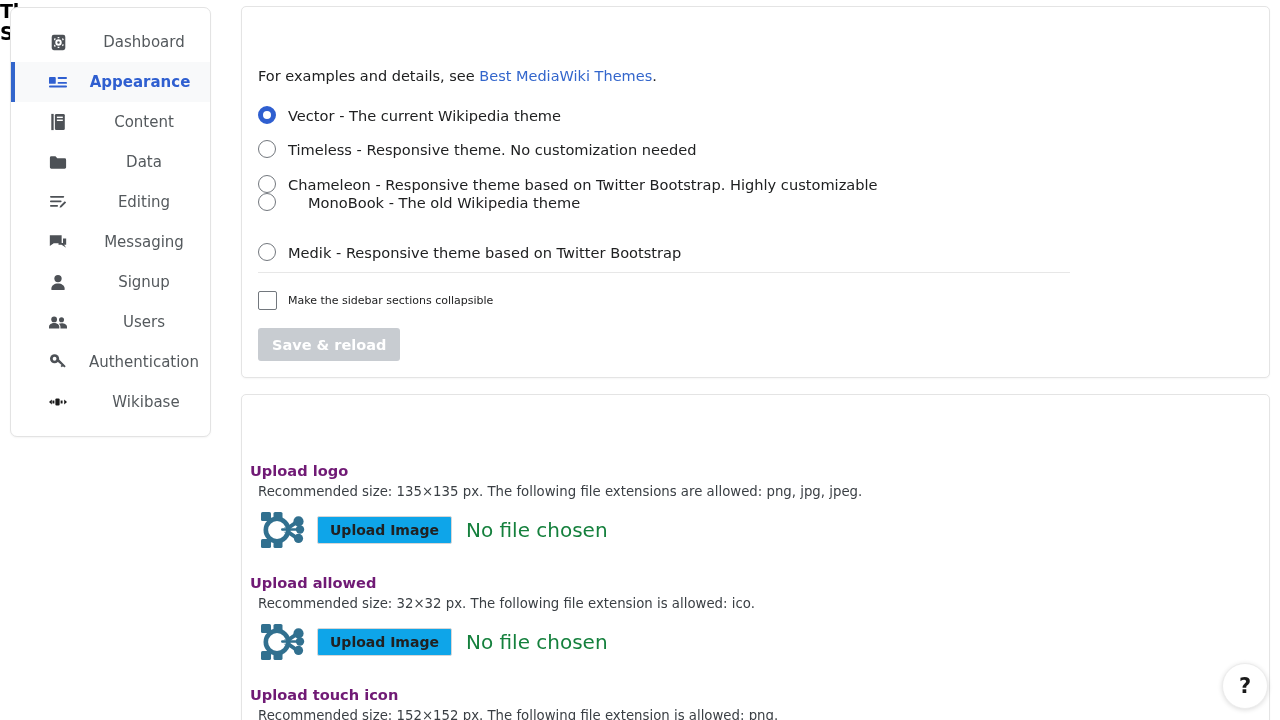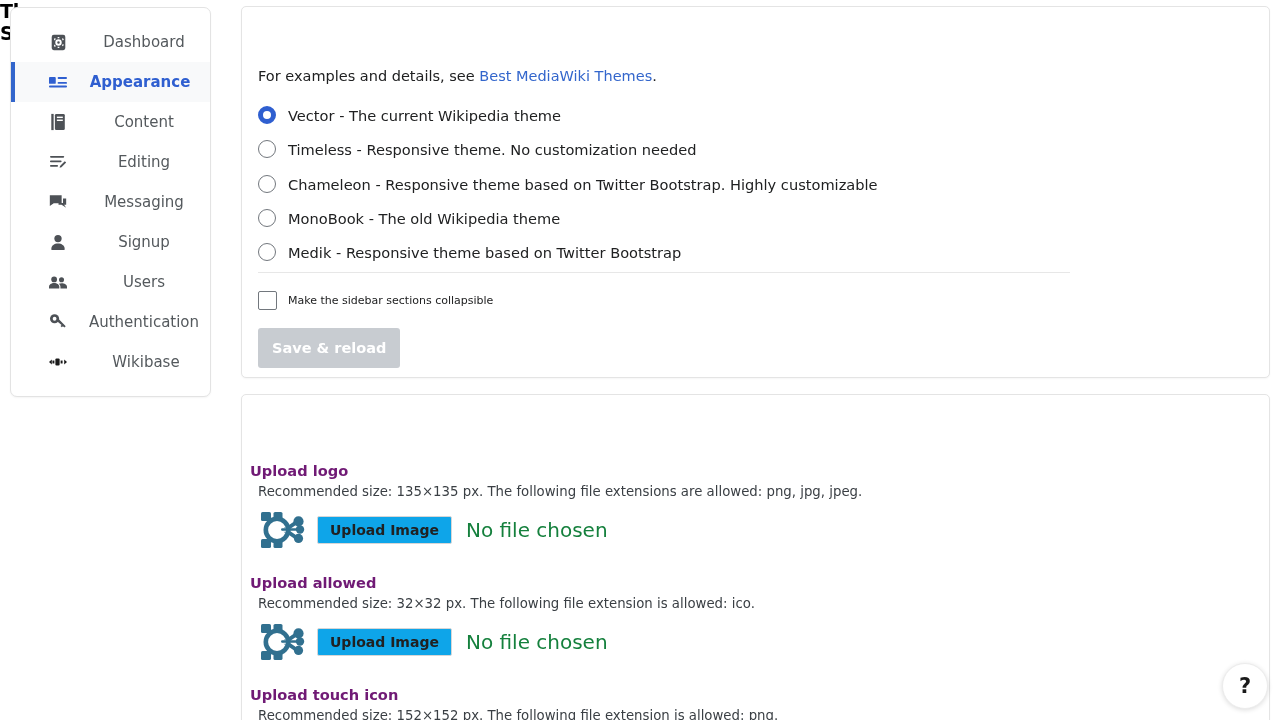--- a/index.html
+++ b/index.html
@@ -142,21 +142,21 @@
     margin-left: 11px;
     font-size: 11px;
     color: #202122;
     white-space: nowrap;
   }
 
   
   .btn-save {
     position: absolute;
     left: 258px; top: 328px;
-    height: 40px;
+    height: 33px;
     padding: 0 14px;
     background: #c8ccd1;
     color: #ffffff;
     border: none;
     border-radius: 3px;
     font-size: 14.5px;
     font-weight: 700;
     font-family: inherit;
     cursor: default;
     display: flex; align-items: center;
@@ -260,20 +260,28 @@
         <svg width="17" height="18" viewBox="0 0 18 20">
           <rect x="1" y="1" width="2.6" height="18" fill="#4d5156"></rect>
           <rect x="5" y="1" width="11" height="18" rx="1.5" fill="#4d5156"></rect>
           <rect x="7.2" y="4" width="6.6" height="1.6" fill="#ffffff"></rect>
           <rect x="7.2" y="7.3" width="6.6" height="1.6" fill="#ffffff"></rect>
         </svg>
       </span>
       <span class="nav-label">Content</span>
     </div>
 
+    <div class="nav-item">
+      <span class="nav-icon">
+        <svg width="18" height="15" viewBox="0 0 20 16">
+            <path fill="#4d5156" d="M1 2.6A1.6 1.6 0 012.6 1h4.6l2 2.3h8.2A1.6 1.6 0 0119 4.9v8.5A1.6 1.6 0 0117.4 15H2.6A1.6 1.6 0 011 13.4z"></path>
+          </svg>
+      </span>
+      <span class="nav-label">Data</span>
+    </div>
 
     <div class="nav-item">
       <span class="nav-icon">
         <svg width="18" height="16" viewBox="0 0 20 18">
           <rect x="1" y="2.2" width="16" height="1.9" rx="0.9" fill="#4d5156"></rect>
           <rect x="1" y="7.3" width="13" height="1.9" rx="0.9" fill="#4d5156"></rect>
           <rect x="1" y="12.4" width="9" height="1.9" rx="0.9" fill="#4d5156"></rect>
           <path fill="#4d5156" d="M17.6 8.1l1.6 1.6-5.3 5.3-2.1.5.5-2.1z"></path>
         </svg>
       </span>
@@ -351,21 +359,21 @@
     <span class="radio-label">Vector - The current Wikipedia theme</span>
   </div>
   <div class="radio-row" style="top:138px;">
     <span class="radio"></span>
     <span class="radio-label">Timeless - Responsive theme. No customization needed</span>
   </div>
   <div class="radio-row" style="top:173px;">
     <span class="radio"></span>
     <span class="radio-label">Chameleon - Responsive theme based on Twitter Bootstrap. Highly customizable</span>
   </div>
-  <div class="radio-row" style="top:207px;">
+  <div class="radio-row" style="top:191px;gap:20px;">
     <span class="radio"></span>
     <span class="radio-label">MonoBook - The old Wikipedia theme</span>
   </div>
   <div class="radio-row" style="top:241px;">
     <span class="radio"></span>
     <span class="radio-label">Medik - Responsive theme based on Twitter Bootstrap</span>
   </div>
 
   <div class="divider"></div>
 

